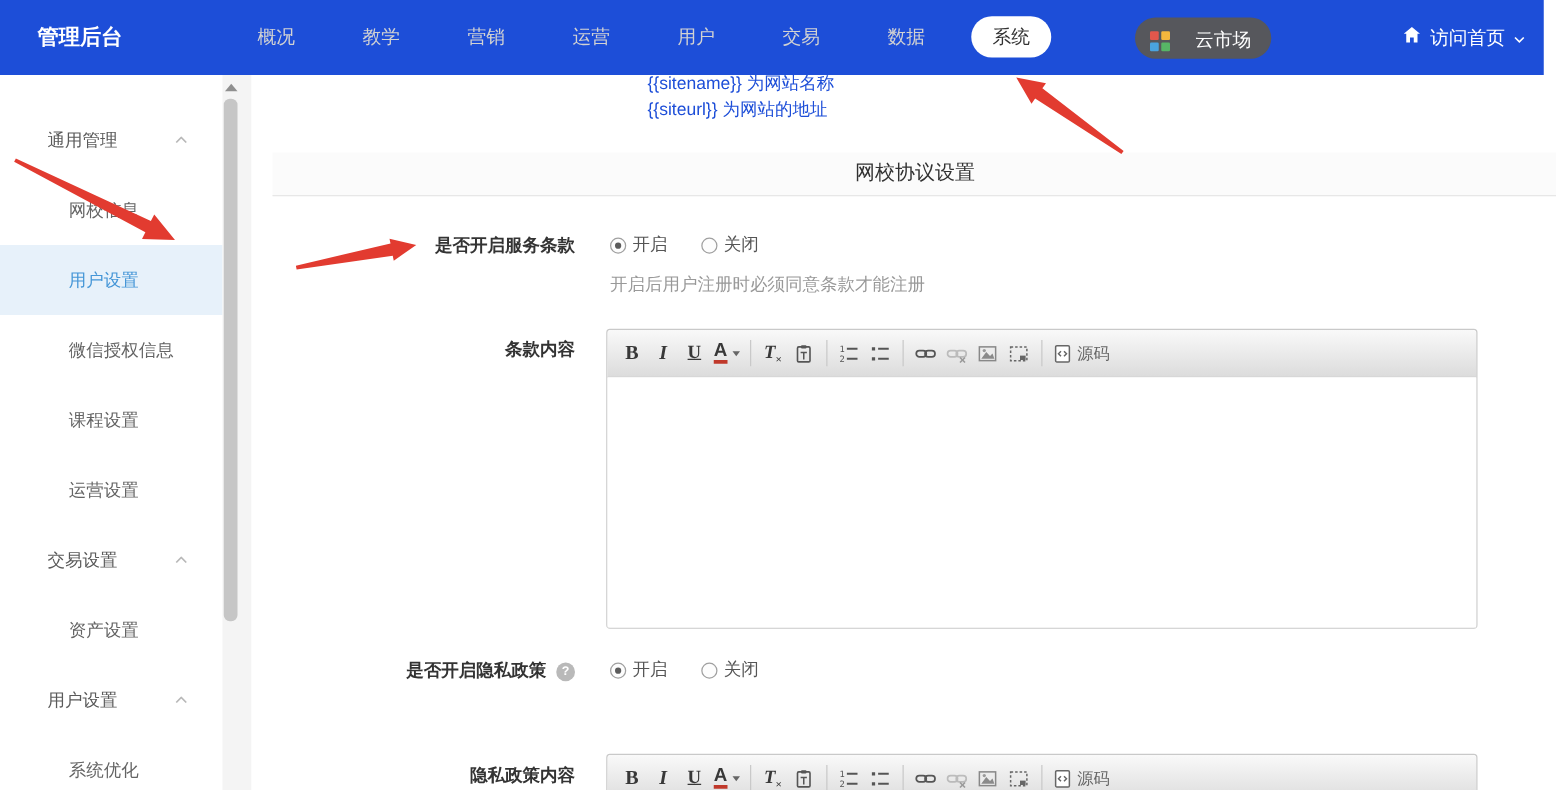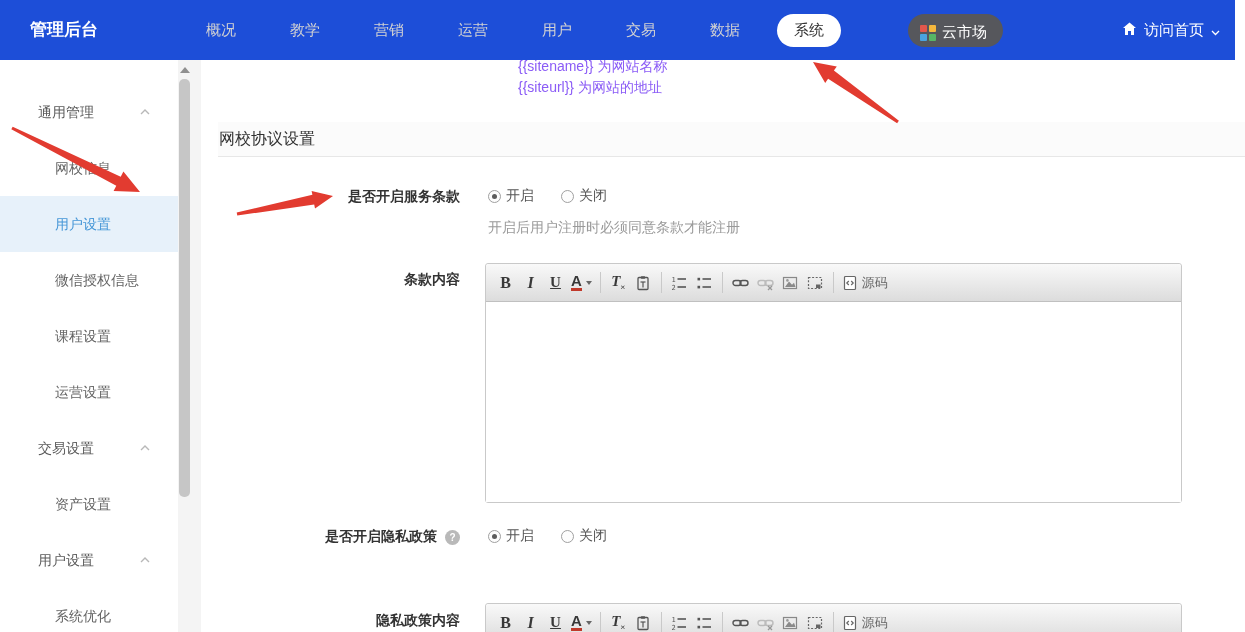--- a/index.html
+++ b/index.html
@@ -8,21 +8,21 @@
     position:relative; overflow:hidden; background:#fff;
     font-family:"Liberation Sans", sans-serif; font-size:14px; color:#555;
   }
 
   
   .topbar { position:absolute; left:0; top:0; width:1235px; height:60px; background:#1d4ed8; z-index:10; }
   .brand { position:absolute; left:30px; top:0; height:60px; line-height:60px; color:#fff; font-size:17px; font-weight:bold; }
   .topnav { position:absolute; left:179px; top:0; height:60px; display:flex; }
   .topnav .nav-item { width:84px; height:60px; line-height:60px; text-align:center; color:#d2d2d2; font-size:15px; cursor:pointer; }
   .topnav .nav-item .pill { display:inline-block; line-height:normal; background:#fff; color:#333; padding:7px 17px; border-radius:17px; }
-  .cloud-btn { position:absolute; left:908px; top:14px; height:33px; border-radius:17px; background:#56575c; color:#fff; font-size:15px; display:flex; align-items:center; padding:4px 16px 0 12px; gap:6px; cursor:pointer; }
+  .cloud-btn { position:absolute; left:908px; top:14px; height:33px; border-radius:17px; background:#56575c; color:#fff; font-size:15px; display:flex; align-items:center; padding:4px 16px 0 12px; gap:20px; cursor:pointer; }
   .sq-grid { width:16px; height:16px; display:grid; grid-template-columns:7px 7px; grid-template-rows:7px 7px; gap:2px; }
   .sq-grid i { display:block; border-radius:1px; }
   .sq1{background:#e2574c} .sq2{background:#f5b73d} .sq3{background:#4aa3df} .sq4{background:#57b566}
   .visit-home { position:absolute; left:1122px; top:0; height:60px; display:flex; align-items:center; gap:7px; color:#fff; font-size:15px; cursor:pointer; }
 
   
   .sidebar { position:absolute; left:0; top:60px; width:178px; height:572px; background:#fff; padding-top:24px; z-index:5; }
   .side-item { position:relative; height:56px; line-height:56px; font-size:14px; color:#5a5a5a; cursor:pointer; }
   .side-item.group { padding-left:38px; }
   .side-item.sub { padding-left:55px; color:#646464; }
@@ -30,23 +30,23 @@
   .chev-up { position:absolute; right:28px; top:25px; width:10px; height:6px; }
   .chev-up svg { display:block; }
 
   
   .scroll-strip { position:absolute; left:178px; top:60px; width:23px; height:572px; background:#f4f4f4; z-index:6; }
   .scroll-up { position:absolute; left:2px; top:7px; width:0; height:0; border-left:5px solid transparent; border-right:5px solid transparent; border-bottom:6px solid #8f8f8f; }
   .scroll-thumb { position:absolute; left:1px; top:19px; width:11px; height:418px; background:#c6c6c6; border-radius:5px; }
 
   
   .main { position:absolute; left:201px; top:60px; width:1044px; height:572px; background:#fff; overflow:hidden; }
-  .hints { position:absolute; left:317px; top:-4px; line-height:21px; color:#8b5cf6; font-size:14px; }
+  .hints { position:absolute; left:317px; top:-4px; line-height:21px; color:#1d4ed8; font-size:14px; }
   .section-band { position:absolute; left:17px; right:0; top:62px; height:35px; background:#fbfbfb; border-bottom:1px solid #e7e7e7; }
-  .section-band .title { margin-left:1px; line-height:34px; font-size:16px; color:#313131; }
+  .section-band .title { margin-left:1px; line-height:34px; font-size:16px; color:#313131;text-align:center; }
 
   .frm-label { position:absolute; left:0; width:259px; text-align:right; font-weight:bold; color:#333; font-size:14px; }
   .label-flex { display:flex; justify-content:flex-end; align-items:center; gap:8px; }
   .help-icon { width:15px; height:15px; border-radius:50%; background:#b9b9b9; color:#fff; font-size:10px; font-weight:bold; line-height:15px; text-align:center; flex:0 0 auto; }
 
   .radio-group { position:absolute; left:287px; display:flex; align-items:center; }
   .radio { display:flex; align-items:center; margin-right:27px; cursor:pointer; color:#555; }
   .rb { width:13px; height:13px; border:1px solid #a0a0a0; border-radius:50%; background:#fdfdfd; margin-right:5px; position:relative; flex:0 0 auto; }
   .rb.checked::after { content:""; position:absolute; left:3px; top:3px; width:5px; height:5px; border-radius:50%; background:#5c5c5c; }
   .help-text { position:absolute; left:287px; color:#999; font-size:14px; }

